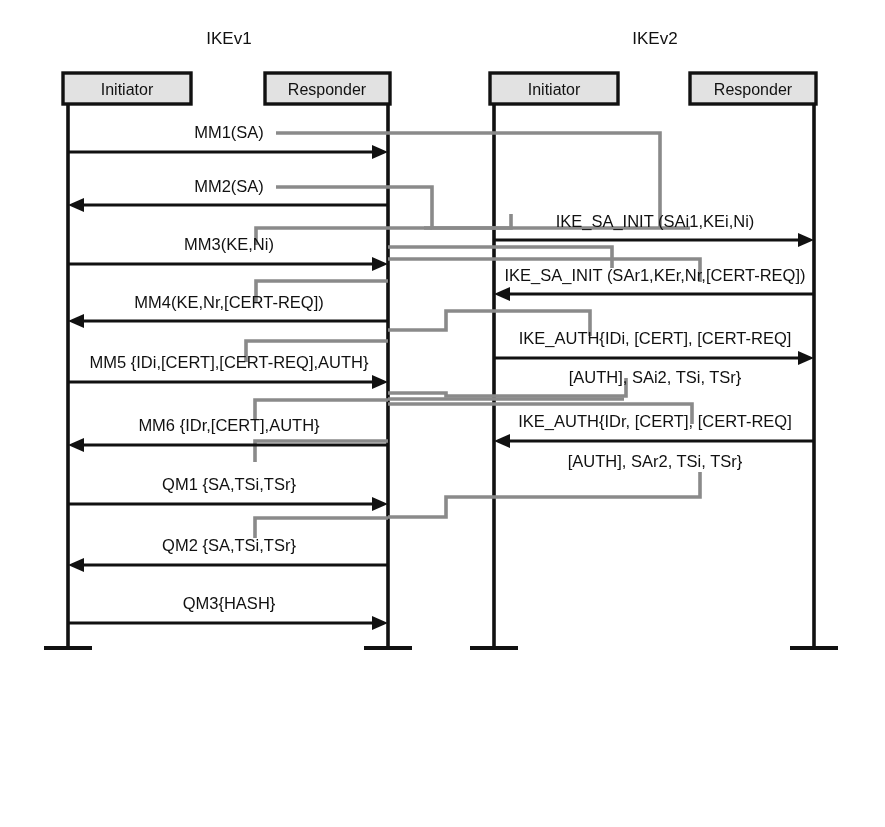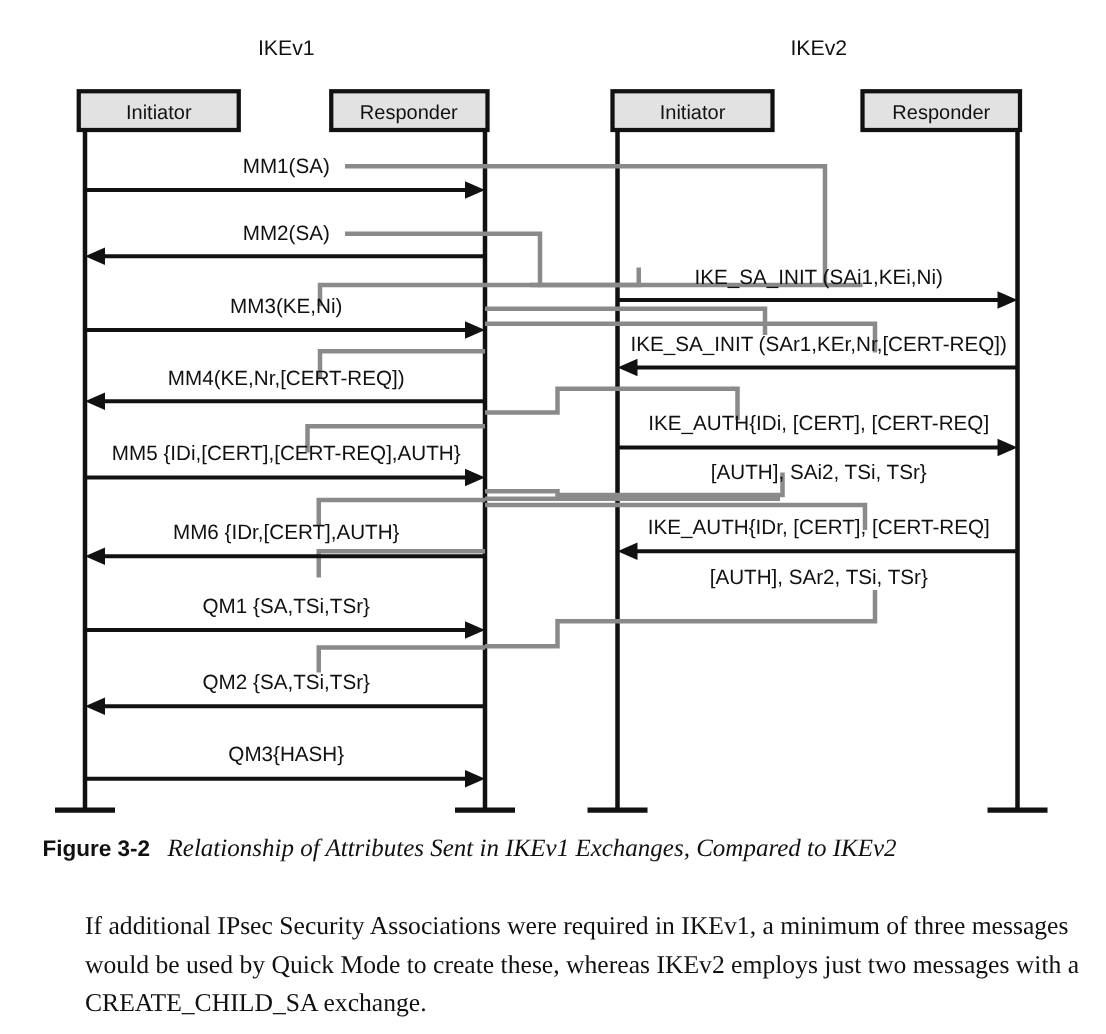--- a/index.html
+++ b/index.html
@@ -250,23 +250,15 @@
 
     <g>
       <text class="msg-label" x="655" y="427" text-anchor="middle">IKE_AUTH{IDr, [CERT], [CERT-REQ]</text>
       <line class="msg-line" x1="501" y1="441" x2="814" y2="441"></line>
       <polygon class="arrowhead" points="494,441 510,434 510,448"></polygon>
       <text class="msg-label" x="655" y="467" text-anchor="middle">[AUTH], SAr2, TSi, TSr}</text>
     </g>
 
   </svg>
 
-  <div class="caption-block">
-    <div class="caption-line">
-      <span class="caption-fignum">Figure 3-2</span><span class="caption-text">Relationship of Attributes Sent in IKEv1 Exchanges, Compared to IKEv2</span>
-    </div>
-  </div>
-
-  <div class="body-block">
-    <p class="body-para">If additional IPsec Security Associations were required in IKEv1, a minimum of three messages would be used by Quick Mode to create these, whereas IKEv2 employs just two messages with a CREATE_CHILD_SA exchange.</p>
-  </div>
+
 
 </div>
 
 </body></html>

